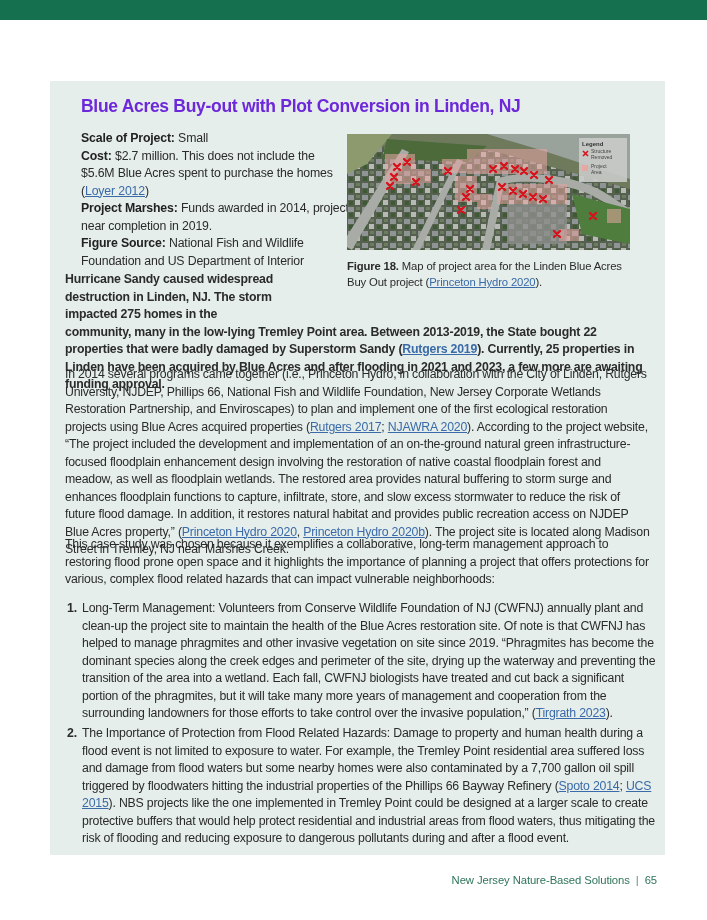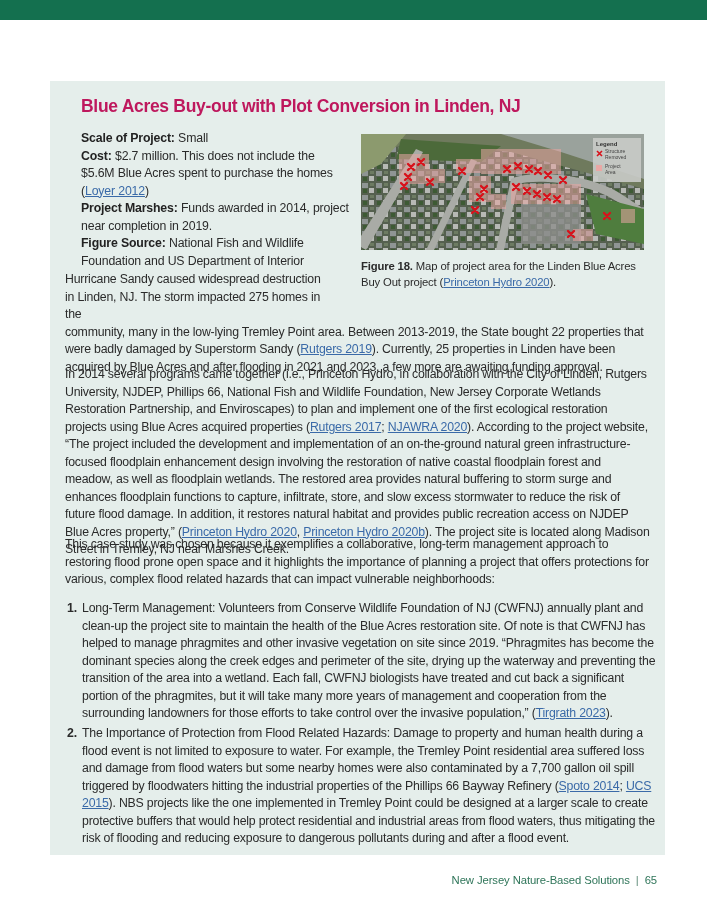--- a/index.html
+++ b/index.html
@@ -8,49 +8,49 @@
 
   .top-bar { position: absolute; left: 0; top: 0; width: 707px; height: 20px; background: #14704f; }
 
   .panel {
     position: absolute; left: 50px; top: 81px; width: 615px; height: 774px;
     background: #e5eeeb;
   }
 
   .title {
     position: absolute; left: 31px; top: 15px;
-    font-size: 17.5px; font-weight: bold; color: #be185d; letter-spacing: -0.3px;
+    font-size: 17.5px; font-weight: bold; color: #6d28d9; letter-spacing: -0.3px;
   }
 
   .facts {
     position: absolute; left: 31px; top: 49px; width: 270px;
     font-size: 12.3px; line-height: 17.5px; color: #2b2b2b; letter-spacing: -0.15px;
   }
   .facts b { font-weight: bold; color: #222; margin-top: 16px; }
 
   a.cite { color: #3a6aa8; text-decoration: underline; }
 
   .figure {
-    position: absolute; left: 311px; top: 53px; width: 283px;
+    position: absolute; left: 297px; top: 53px; width: 283px;
   }
   .map {
     position: relative; width: 283px; height: 116px; overflow: hidden;
     background: #5f6a5d;
   }
   .map svg { display: block; }
   .caption {
     margin-top: 8px; font-size: 11.3px; line-height: 16px; color: #2b2b2b; letter-spacing: -0.15px;
   }
   .caption b { font-weight: bold; }
 
   .body-text {
     position: absolute; left: 15px; width: 585px;
     font-size: 12.3px; line-height: 17.5px; color: #2b2b2b; letter-spacing: -0.2px;
   }
-  .p1 { top: 190px; }
+  .p1 { top: 190px; font-weight: bold; }
   .p1 .narrow { display: block; width: 260px; }
   .p2 { top: 285px; }
   .p3 { top: 455px; }
 
   .list { position: absolute; left: 15px; width: 592px; list-style: none;
     font-size: 12.3px; line-height: 17.5px; color: #2b2b2b; letter-spacing: -0.2px; }
   .list li { position: relative; padding-left: 17px; }
   .list li .num { position: absolute; left: 2px; top: 0; font-weight: bold; }
   .list li b { font-weight: normal; }
   .l1 { top: 519px; }

